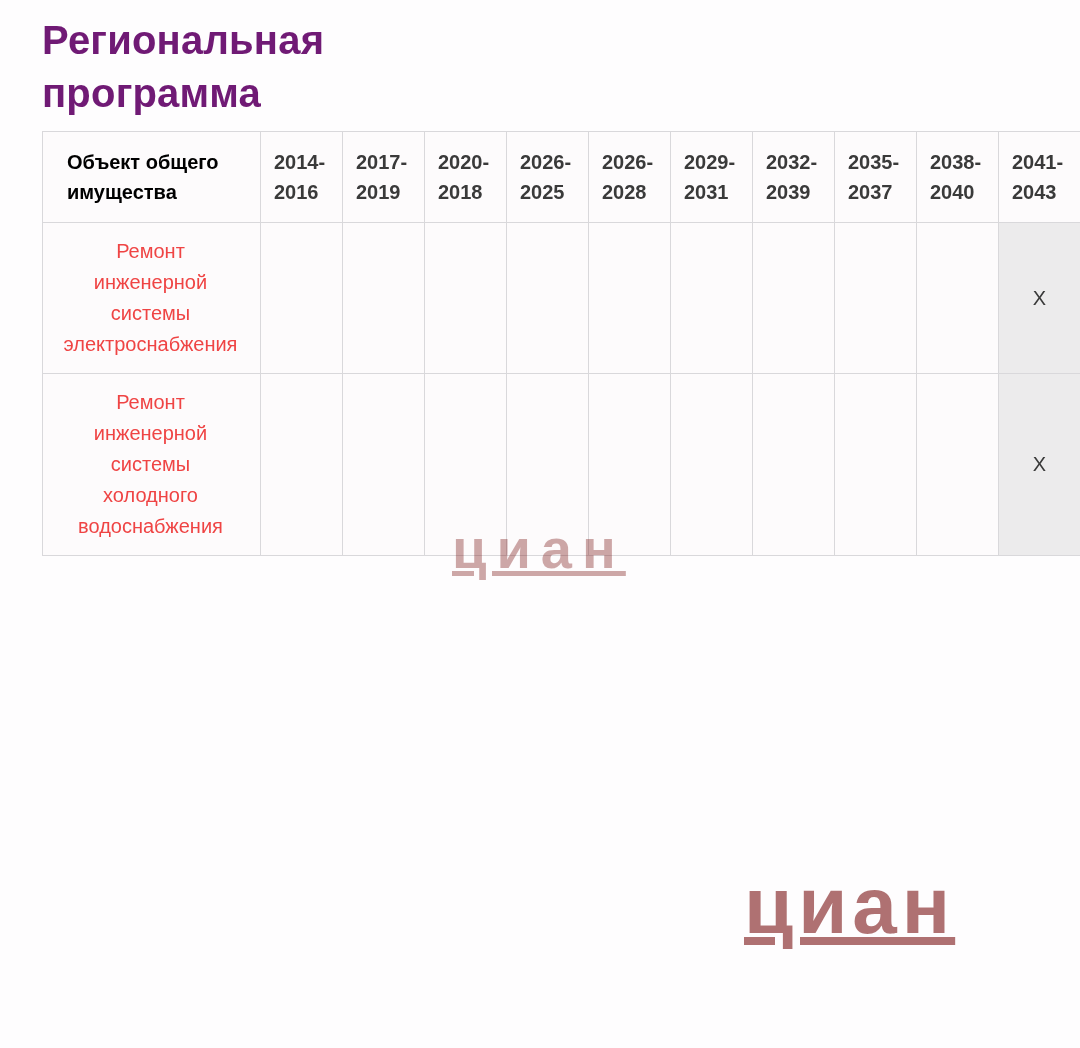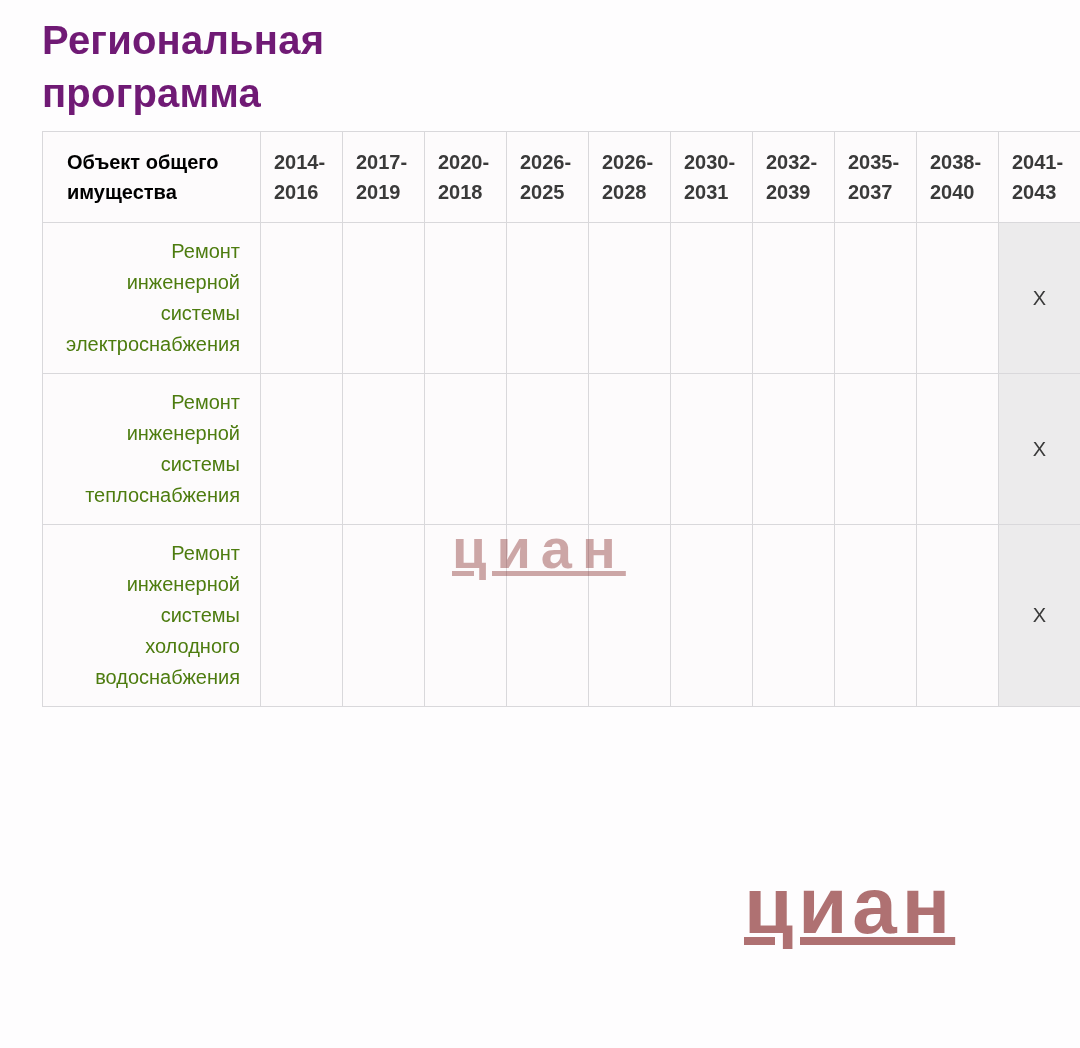--- a/index.html
+++ b/index.html
@@ -58,25 +58,25 @@
   th.period-head {
     text-align: left;
     vertical-align: top;
     padding: 15px 4px 15px 13px;
     font-weight: 700;
     line-height: 30px;
     color: #3a3a3a;
   }
   th.period-head span { display: block; }
   td.label-cell {
-    text-align: right;
+    text-align: center;
     vertical-align: top;
     padding: 13px 20px 13px 18px;
     line-height: 31px;
-    color: #4d7c0f;
+    color: #ef4444;
     font-weight: 400;
     margin-left: 32px;
   }
   td.mark-cell {
     text-align: center;
     vertical-align: middle;
     color: #3a3a3a;
     font-weight: 400;
     padding: 0;
   }
@@ -147,21 +147,21 @@
             </th>
             <th class="period-head">
               <span>2026-</span>
               <span>2025</span>
             </th>
             <th class="period-head">
               <span>2026-</span>
               <span>2028</span>
             </th>
             <th class="period-head">
-              <span>2030-</span>
+              <span>2029-</span>
               <span>2031</span>
             </th>
             <th class="period-head">
               <span>2032-</span>
               <span>2039</span>
             </th>
             <th class="period-head">
               <span>2035-</span>
               <span>2037</span>
             </th>
@@ -183,33 +183,20 @@
             <td class="mark-cell"></td>
             <td class="mark-cell"></td>
             <td class="mark-cell"></td>
             <td class="mark-cell"></td>
             <td class="mark-cell"></td>
             <td class="mark-cell"></td>
             <td class="mark-cell"></td>
             <td class="mark-cell marked">X</td>
           </tr>
           <tr>
-            <td class="label-cell">Ремонт инженерной системы теплоснабжения</td>
-            <td class="mark-cell"></td>
-            <td class="mark-cell"></td>
-            <td class="mark-cell"></td>
-            <td class="mark-cell"></td>
-            <td class="mark-cell"></td>
-            <td class="mark-cell"></td>
-            <td class="mark-cell"></td>
-            <td class="mark-cell"></td>
-            <td class="mark-cell"></td>
-            <td class="mark-cell marked">X</td>
-          </tr>
-          <tr>
             <td class="label-cell">Ремонт инженерной системы холодного водоснабжения</td>
             <td class="mark-cell"></td>
             <td class="mark-cell"></td>
             <td class="mark-cell"></td>
             <td class="mark-cell"></td>
             <td class="mark-cell"></td>
             <td class="mark-cell"></td>
             <td class="mark-cell"></td>
             <td class="mark-cell"></td>
             <td class="mark-cell"></td>

